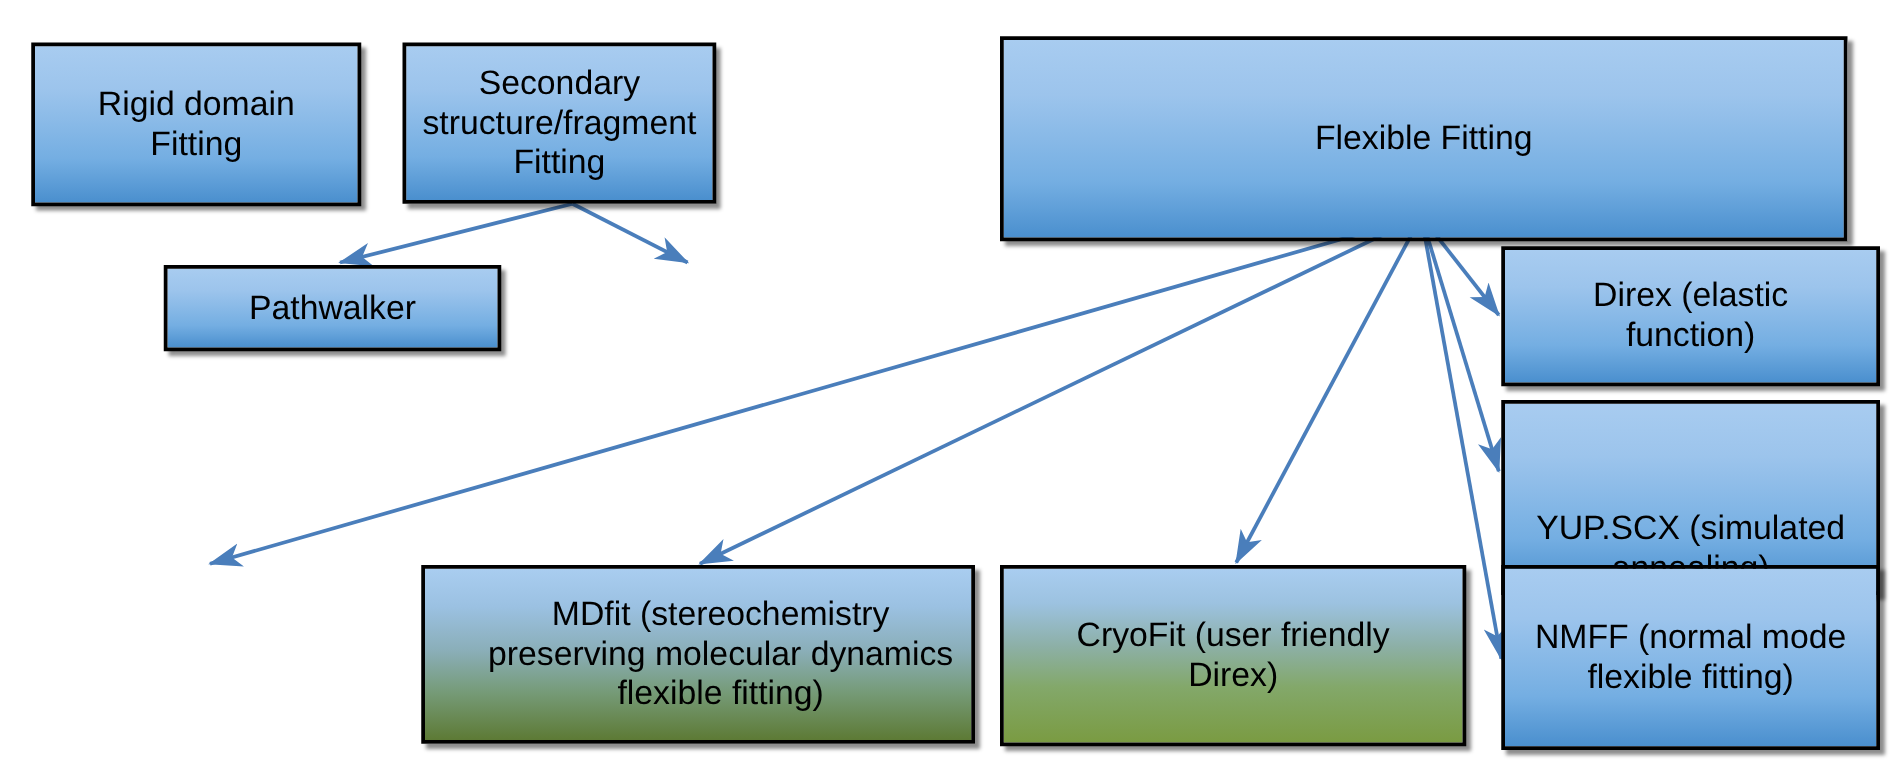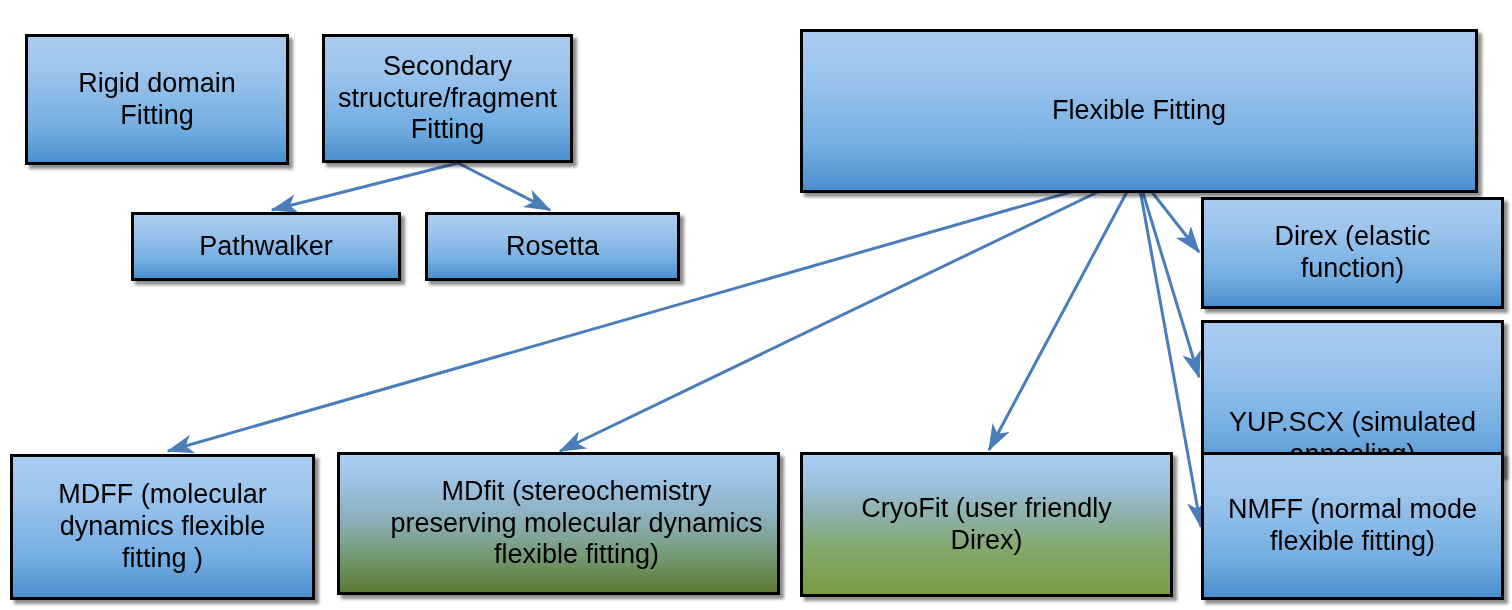--- a/index.html
+++ b/index.html
@@ -87,39 +87,31 @@
   </div>
 
   <div class="node" style="left:800px; top:29px; width:678px; height:164px; font-size:27px;">
     <span class="label">Flexible Fitting</span>
   </div>
 
   <div class="node" style="left:131px; top:212px; width:270px; height:69px; font-size:27px;">
     <span class="label">Pathwalker</span>
   </div>
 
-  <div class="node" style="left:425px; top:212px; width:255px; height:69px; font-size:27px;">
-    <span class="label">Rosetta</span>
-  </div>
 
   <div class="node" style="left:1201px; top:197px; width:303px; height:112px; font-size:27px;justify-content:center;">
     <span class="label">Direx (elastic
 function)</span>
   </div>
 
   <div class="node" style="left:1201px; top:320px; width:303px; height:156px; font-size:27px;align-items:flex-end;">
     <span class="label">YUP.SCX (simulated
 annealing)</span>
   </div>
 
-  <div class="node" style="left:10px; top:454px; width:305px; height:146px; font-size:27px;">
-    <span class="label">MDFF (molecular
-dynamics flexible
-fitting )</span>
-  </div>
 
   <div class="node green" style="left:337px; top:452px; width:443px; height:143px; font-size:27px;padding-left:44px;">
     <span class="label">MDfit (stereochemistry
 preserving molecular dynamics
 flexible fitting)</span>
   </div>
 
   <div class="node green2" style="left:800px; top:452px; width:373px; height:145px; font-size:27px;">
     <span class="label">CryoFit (user friendly
 Direx)</span>

